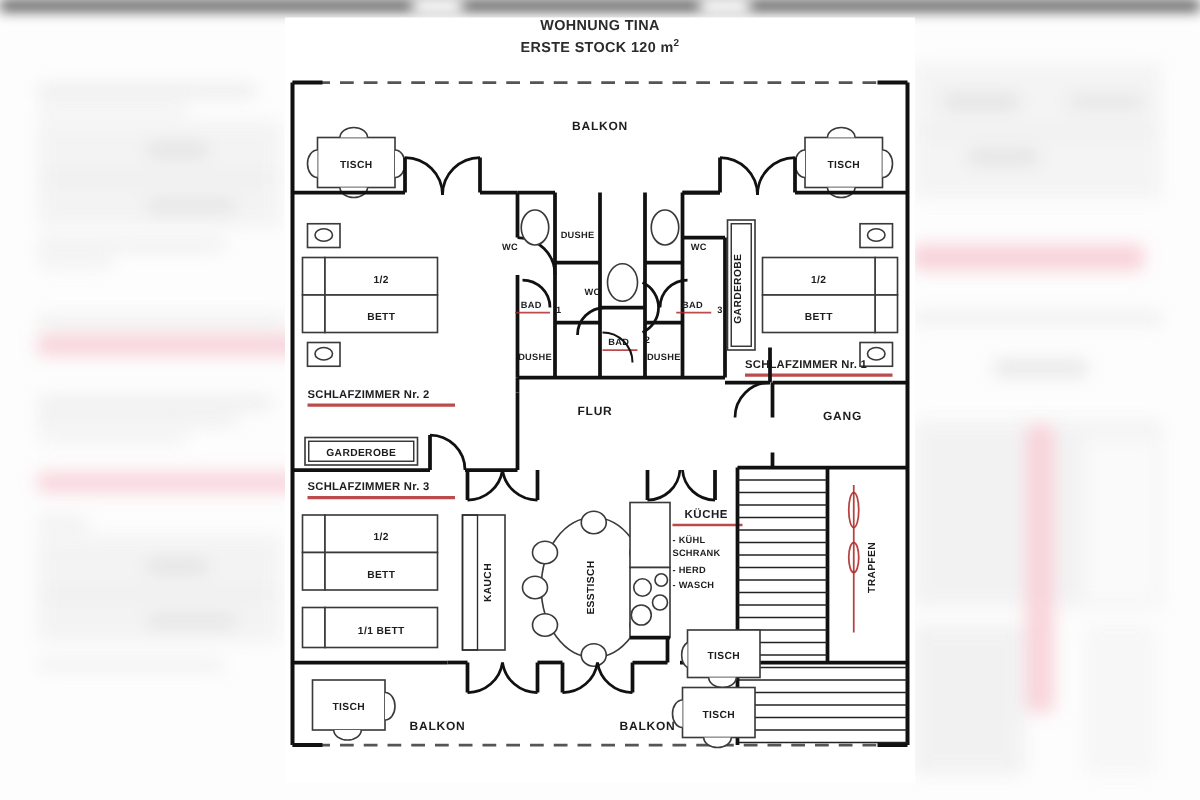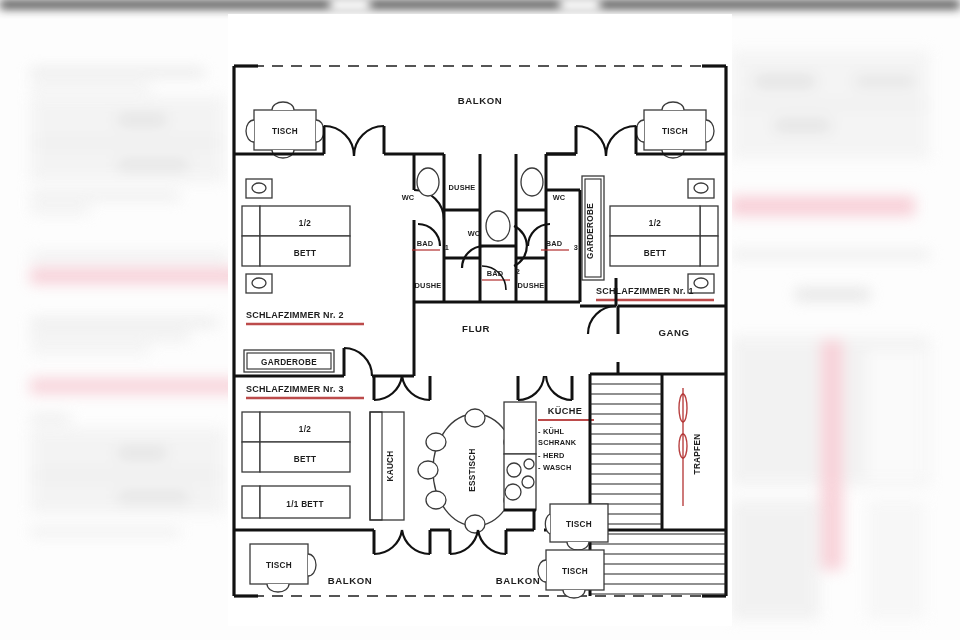--- a/index.html
+++ b/index.html
@@ -103,20 +103,24 @@
       <div class="bgbar" style="left:15px;top:336px;width:200px;height:150px;background:#f1f1f1;"></div>
       <div class="bgbar" style="left:106px;top:340px;width:22px;height:230px;background:#f8ccd4;"></div>
       <div class="bgbar" style="left:152px;top:350px;width:58px;height:130px;background:#fafafa;"></div>
       <div class="bgbar" style="left:15px;top:500px;width:90px;height:120px;background:#f0f0f0;"></div>
       <div class="bgbar" style="left:152px;top:500px;width:58px;height:120px;background:#f6f6f6;"></div>
     </div>
   </div>
 
   <div id="sheet">
 
+    <div class="title">
+      <div>WOHNUNG TINA</div>
+      <div><span>ERSTE STOCK 120 m</span><sup>2</sup></div>
+    </div>
 
     <svg id="plan" width="504" height="612" viewBox="0 0 504 612">
 
       <g>
         <path class="wall w-out" d="M6 52 L6 582"></path>
         <path class="wall w-out" d="M498 52 L498 582"></path>
         <path class="rail" d="M6 52 L498 52"></path>
         <path class="rail" d="M6 582 L498 582"></path>
         <path class="wall w-out" d="M6 52 L30 52"></path>
         <path class="wall w-out" d="M6 582 L30 582"></path>

